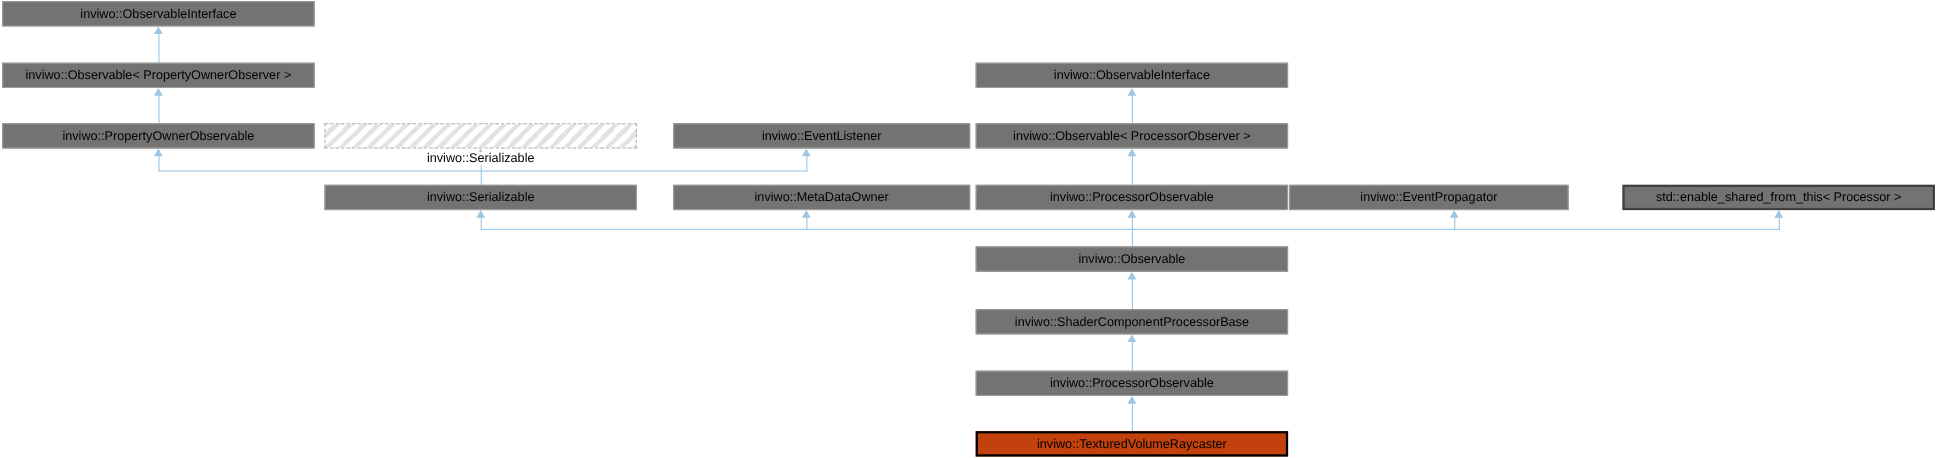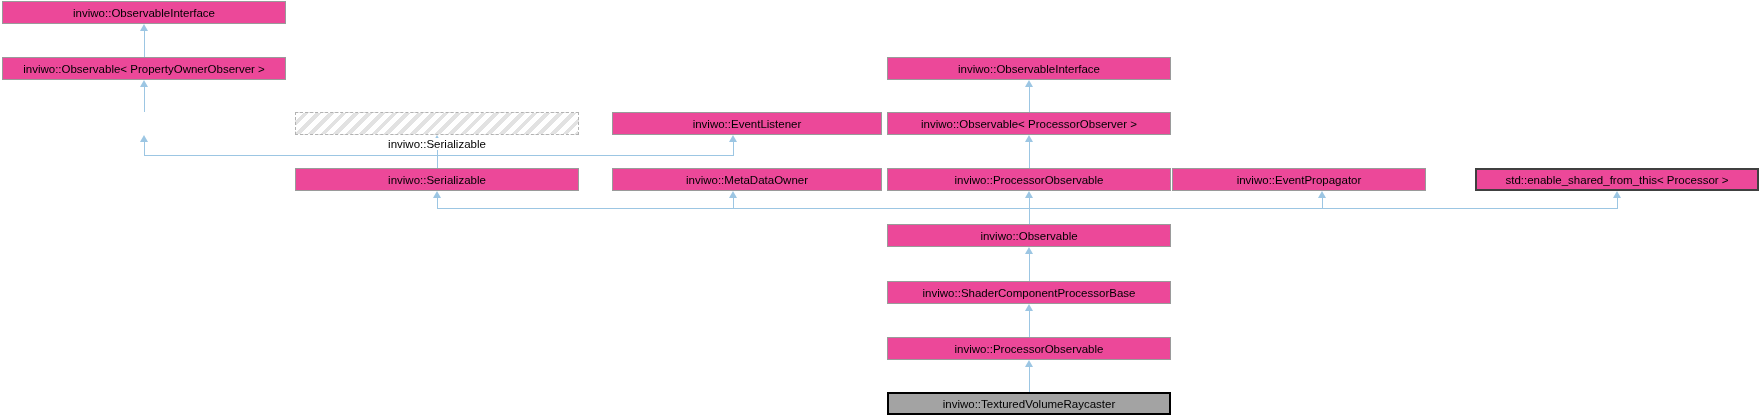--- a/index.html
+++ b/index.html
@@ -7,34 +7,34 @@
     position:relative;
     width:1760px;height:416px;
     background:#ffffff;
     font-family:"Liberation Sans",sans-serif;
     overflow:hidden;
   }
   .node{
     position:absolute;
     box-sizing:border-box;
     height:23px;
-    background:#ec4899;
+    background:#737373;
     border:1px solid #9a9a9a;
     display:flex;align-items:center;justify-content:center;
     font-size:11.5px;color:#000;
     white-space:nowrap;
     z-index:2;
   }
   .node.hatched{
     background:repeating-linear-gradient(135deg,#ffffff 0px,#ffffff 5px,#e2e2e2 5px,#e2e2e2 9px);
     border:1px dashed #b2b2b2;
   }
   .node.hatched .lbl{background:#ffffff;padding:0 3px;margin-top:40px;}
   .node.darkborder{border:2px solid #404040;text-align:right;}
-  .node.current{background:#a3a3a3;border:2px solid #000000;}
+  .node.current{background:#c2410c;border:2px solid #000000;}
   
   .cA{left:2px;width:284px}
   .cB{left:295px;width:284px}
   .cC{left:612px;width:270px}
   .cD{left:887px;width:284px}
   .cE{left:1172px;width:254px}
   .cF{left:1475px;width:284px}
   
   .r1{top:1px}.r2{top:57px}.r3{top:112px}.r4{top:168px}
   .r5{top:224px}.r6{top:281px}.r7{top:337px}.r8{top:392px}
@@ -96,20 +96,23 @@
   <div class="edge v" style="left:1029px;top:366px;height:26px;"></div>
 
   <div class="node cA r1">
     <span class="lbl">inviwo::ObservableInterface</span>
   </div>
 
   <div class="node cA r2">
     <span class="lbl">inviwo::Observable&lt; PropertyOwnerObserver &gt;</span>
   </div>
 
+  <div class="node cA r3">
+    <span class="lbl">inviwo::PropertyOwnerObservable</span>
+  </div>
 
   <div class="node hatched cB r3">
     <span class="lbl">inviwo::Serializable</span>
   </div>
 
   <div class="node cC r3">
     <span class="lbl">inviwo::EventListener</span>
   </div>
 
   <div class="node cD r2">

